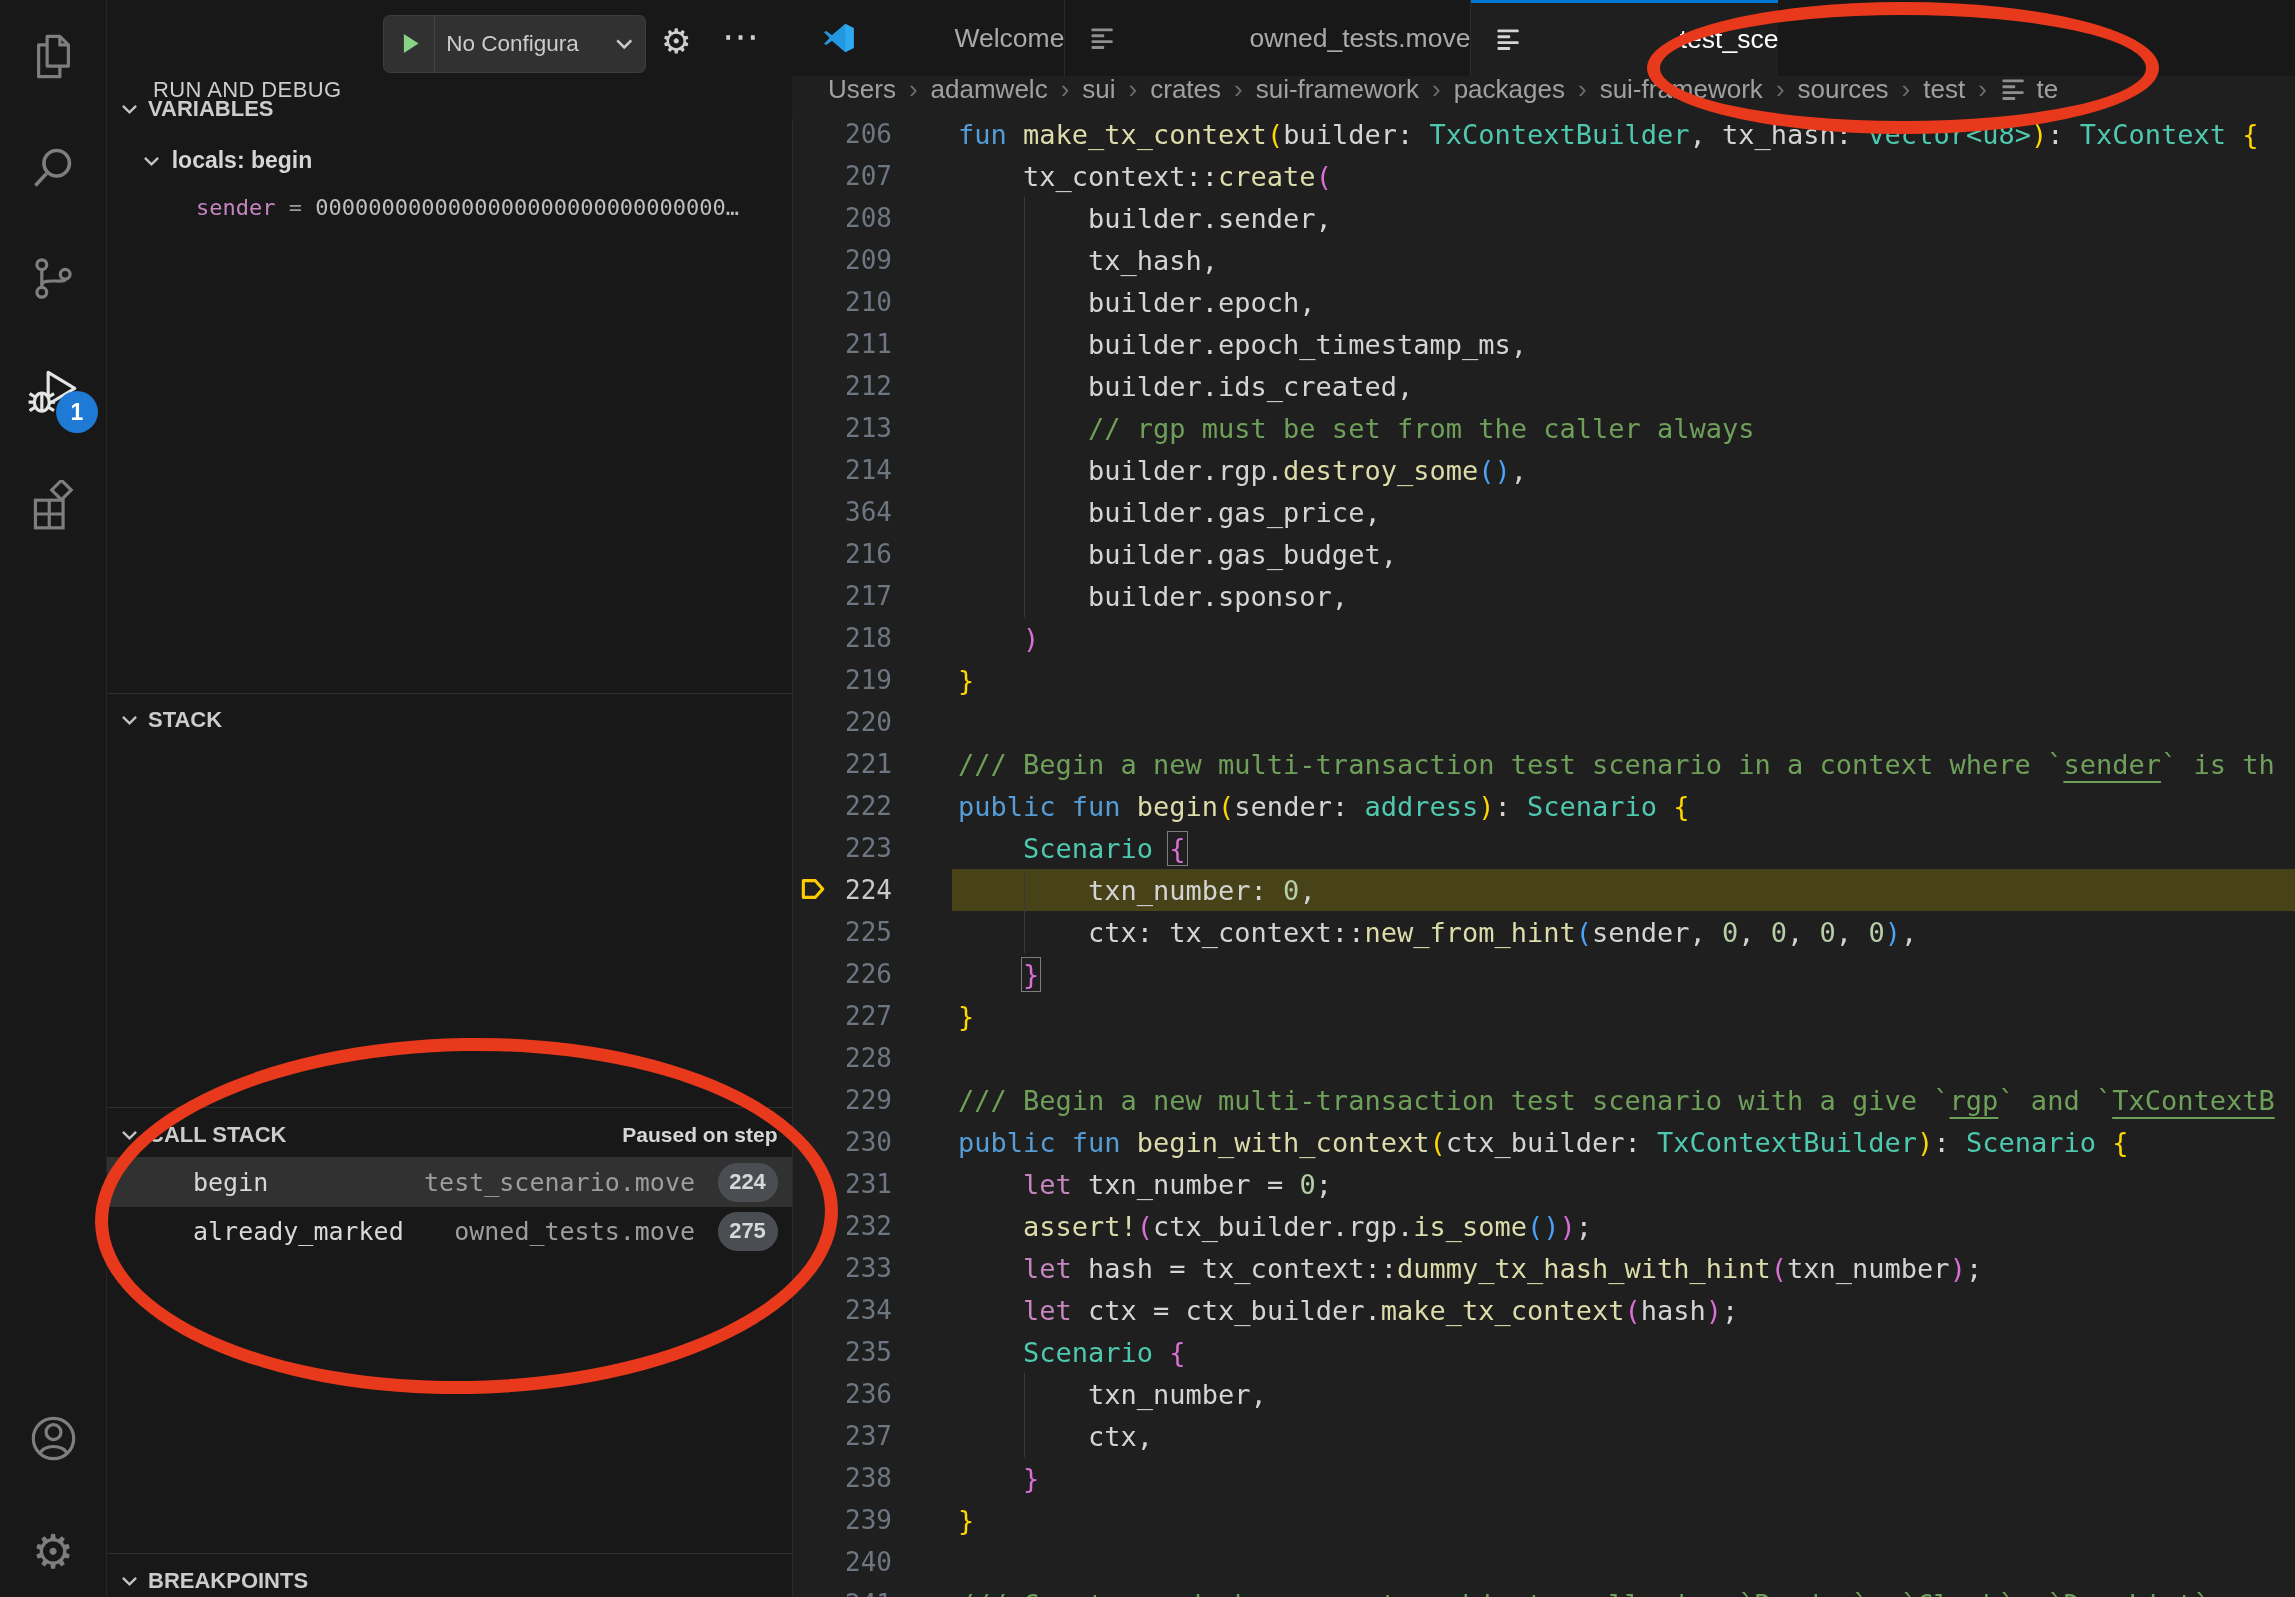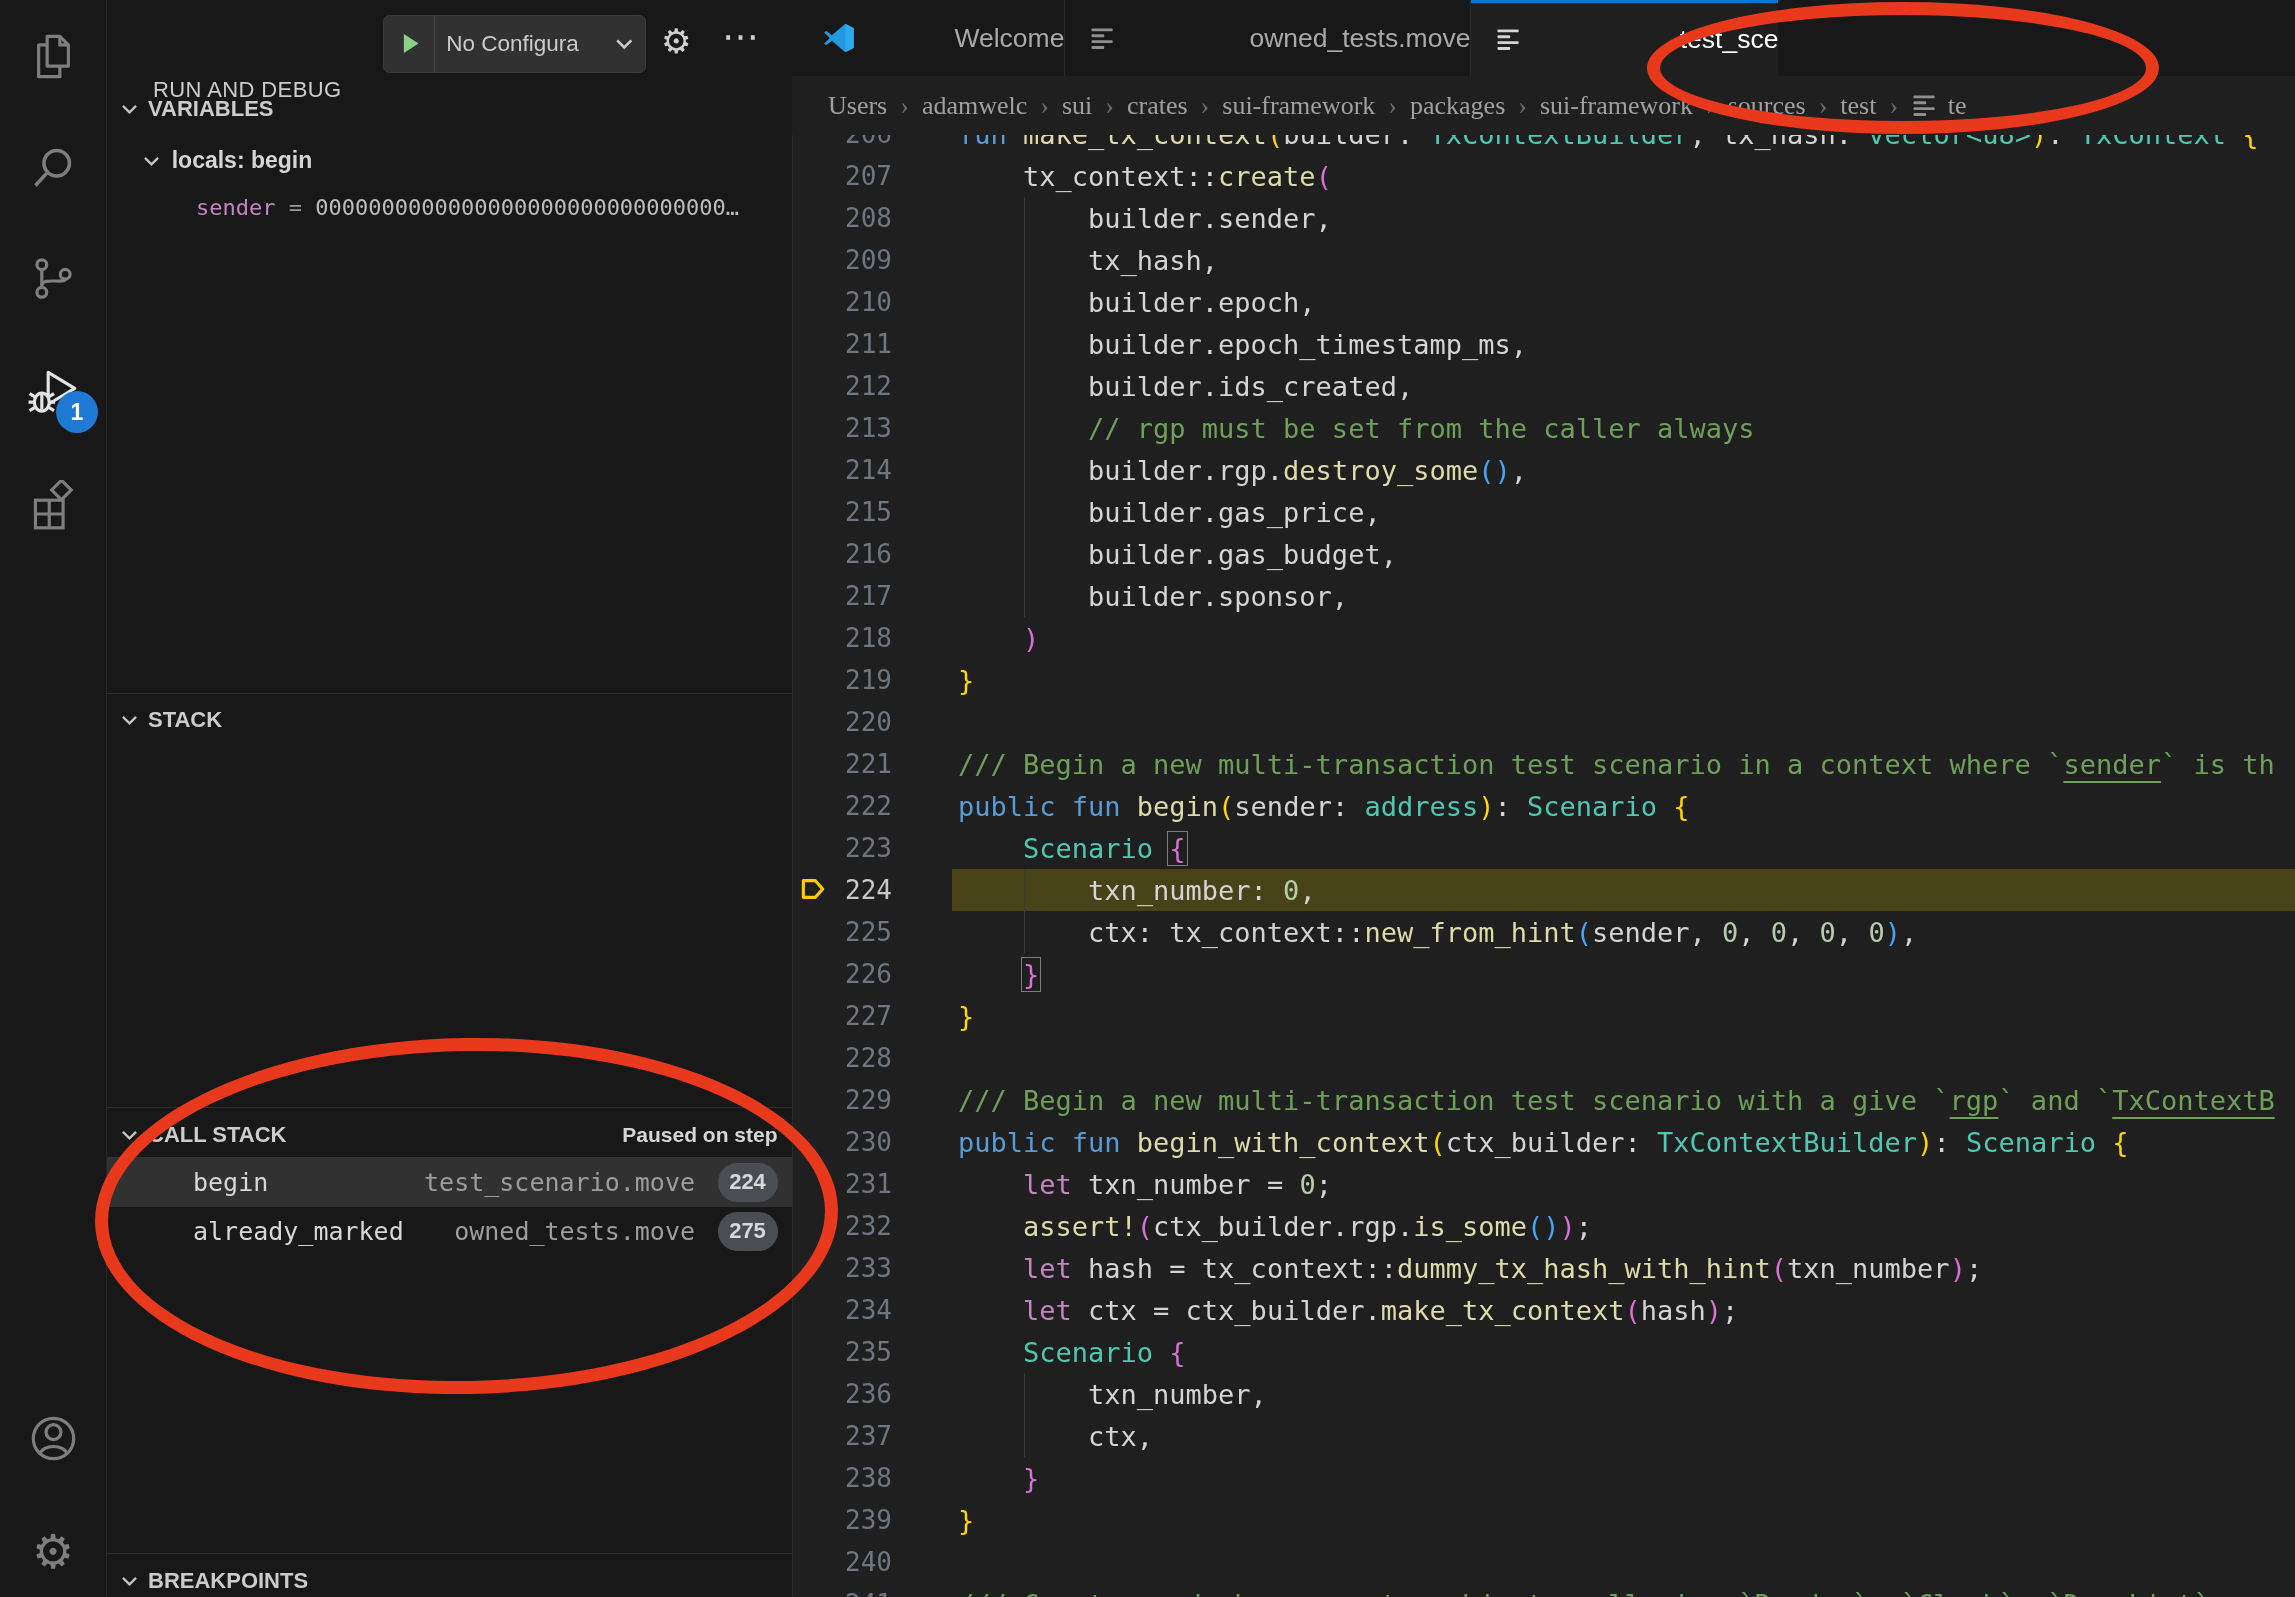--- a/index.html
+++ b/index.html
@@ -43,22 +43,22 @@
                 font-size:22px;font-weight:bold;color:#d8d8d8;}
   .tw svg{width:21px;height:21px;}
   
   .editor{position:absolute;left:792px;top:0;width:1503px;height:1597px;background:#1f1f1f;}
   .tab-bar{position:absolute;left:0;top:0;width:1503px;height:76px;background:#181818;z-index:4;display:flex;padding-left:6.4px;}
   .tab{height:76px;display:flex;align-items:center;padding-left:24px;box-sizing:border-box;border-right:0.8px solid #2b2b2b;
        font-size:26.5px;color:#a9a9a9;background:#181818;justify-content:space-between;}
   .tab .ticon{margin-right:14.5px;display:flex;color:#8f8f8f;}
   .tab.active{background:#1f1f1f;border-top:3.2px solid #0078d4;color:#ffffff;border-right:none;}
   .tab.active .ticon{color:#d4d4d4;}
-  .breadcrumbs{position:absolute;left:0;top:76px;width:1503px;height:59px;background:#1f1f1f;z-index:3;
-               display:flex;align-items:center;padding-left:36px;box-sizing:border-box;font-size:26px;color:#a0a0a0;white-space:nowrap;overflow:hidden;font-family:Liberation Serif, serif;}
+  .breadcrumbs{position:absolute;left:0;top:60px;width:1503px;height:59px;background:#1f1f1f;z-index:3;
+               display:flex;align-items:center;padding-left:36px;box-sizing:border-box;font-size:26px;color:#a0a0a0;white-space:nowrap;overflow:hidden;}
   .crumb-sep{color:#6e6e6e;margin:0 13px;font-size:26px;}
   .crumb-icon{display:flex;color:#8f8f8f;margin-right:9.7px;}
   
   .code-area{position:absolute;left:0;top:113px;width:1503px;height:1512px;border-left:0.8px solid #2b2b2b;
              font-family:"DejaVu Sans Mono",monospace;z-index:1;}
   .row{position:relative;height:42px;display:flex;align-items:center;white-space:pre;}
   .row.cur::before{content:'';position:absolute;left:159px;right:0;top:0;bottom:0;background:#474218;}
   .ln{flex:0 0 99px;text-align:right;font-size:26px;color:#6e7681;z-index:2;}
   .row.cur .ln{color:#c9c9c9;}
   .codetext{margin-left:66px;font-size:27px;color:#d4d4d4;z-index:2;}
@@ -280,21 +280,21 @@
     <div class="code-area" id="code-area">
         <div class="row"><span class="ln">206</span><span class="codetext"><span class="kw">fun </span><span class="fn-t">make_tx_context</span><span class="b1">(</span><span class="tx">builder: </span><span class="ty">TxContextBuilder</span><span class="tx">, tx_hash: </span><span class="ty">vector&lt;u8&gt;</span><span class="b1">)</span><span class="tx">: </span><span class="ty">TxContext</span><span class="tx"> </span><span class="b1">{</span></span></div>
         <div class="row"><span class="ln">207</span><span class="codetext"><span class="tx">    tx_context::</span><span class="fn-t">create</span><span class="b2">(</span></span></div>
         <div class="row"><div class="guide"></div><span class="ln">208</span><span class="codetext"><span class="tx">        builder.sender,</span></span></div>
         <div class="row"><div class="guide"></div><span class="ln">209</span><span class="codetext"><span class="tx">        tx_hash,</span></span></div>
         <div class="row"><div class="guide"></div><span class="ln">210</span><span class="codetext"><span class="tx">        builder.epoch,</span></span></div>
         <div class="row"><div class="guide"></div><span class="ln">211</span><span class="codetext"><span class="tx">        builder.epoch_timestamp_ms,</span></span></div>
         <div class="row"><div class="guide"></div><span class="ln">212</span><span class="codetext"><span class="tx">        builder.ids_created,</span></span></div>
         <div class="row"><div class="guide"></div><span class="ln">213</span><span class="codetext"><span class="cm">        // rgp must be set from the caller always</span></span></div>
         <div class="row"><div class="guide"></div><span class="ln">214</span><span class="codetext"><span class="tx">        builder.rgp.</span><span class="fn-t">destroy_some</span><span class="b3">()</span><span class="tx">,</span></span></div>
-        <div class="row"><div class="guide"></div><span class="ln">215</span><span class="codetext"><span class="tx">        builder.gas_price,</span></span></div>
+        <div class="row"><div class="guide"></div><span class="ln">364</span><span class="codetext"><span class="tx">        builder.gas_price,</span></span></div>
         <div class="row"><div class="guide"></div><span class="ln">216</span><span class="codetext"><span class="tx">        builder.gas_budget,</span></span></div>
         <div class="row"><div class="guide"></div><span class="ln">217</span><span class="codetext"><span class="tx">        builder.sponsor,</span></span></div>
         <div class="row"><span class="ln">218</span><span class="codetext"><span class="tx">    </span><span class="b2">)</span></span></div>
         <div class="row"><span class="ln">219</span><span class="codetext"><span class="b1">}</span></span></div>
         <div class="row"><span class="ln">220</span><span class="codetext"></span></div>
         <div class="row"><span class="ln">221</span><span class="codetext"><span class="cm">/// Begin a new multi-transaction test scenario in a context where `</span><span class="cmu">sender</span><span class="cm">` is th</span></span></div>
         <div class="row"><span class="ln">222</span><span class="codetext"><span class="kw">public fun </span><span class="fn-t">begin</span><span class="b1">(</span><span class="tx">sender: </span><span class="ty">address</span><span class="b1">)</span><span class="tx">: </span><span class="ty">Scenario</span><span class="tx"> </span><span class="b1">{</span></span></div>
         <div class="row"><span class="ln">223</span><span class="codetext"><span class="tx">    </span><span class="ty">Scenario</span><span class="tx"> </span><span class="b2x">{</span></span></div>
         <div class="row cur"><div class="guide"></div><span class="marker"><svg width="29" height="24" viewBox="0 0 30 26">
               <path d="M4 4 h13 l8 9 l-8 9 H4 z" fill="none" stroke="#ffcc00" stroke-width="3.4" stroke-linejoin="round"></path>

